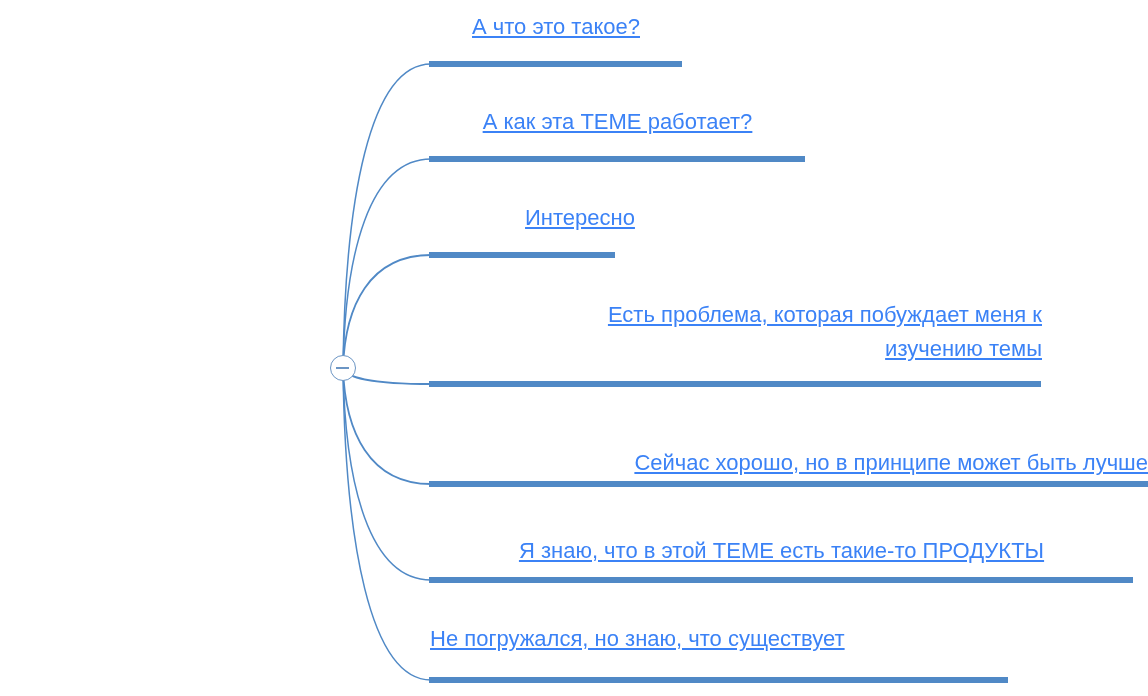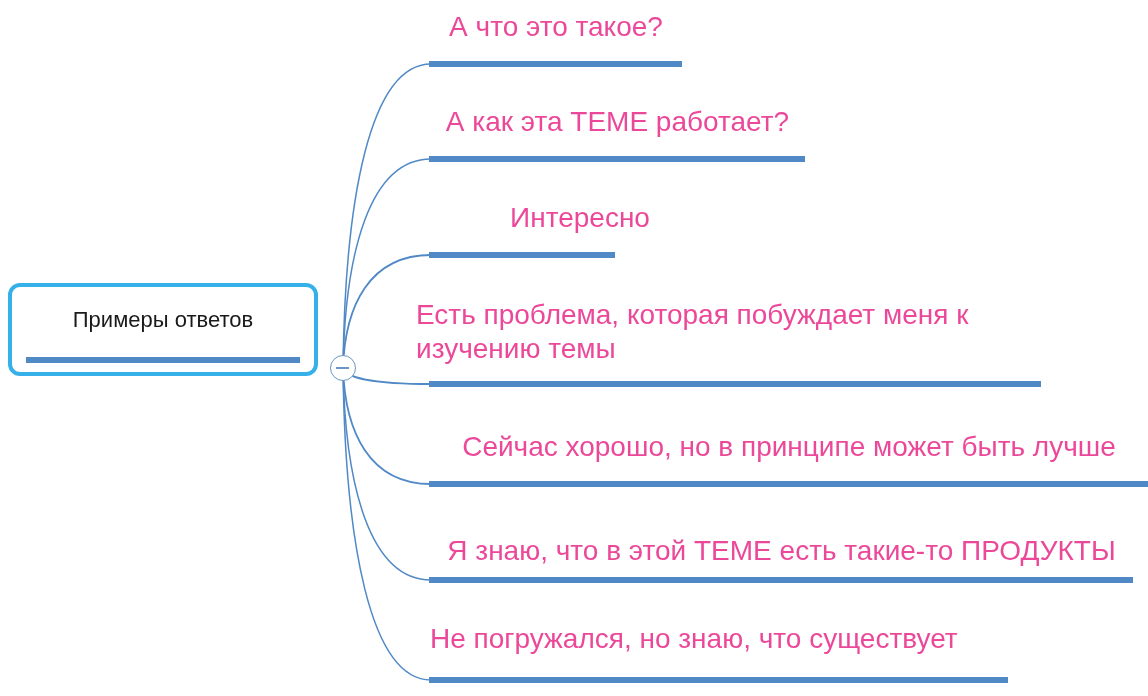--- a/index.html
+++ b/index.html
@@ -77,24 +77,25 @@
     height: 2px;
     background: #6b95c4;
   }
   
   .branch {
     position: absolute;
   }
   .branch-label {
     position: absolute;
     left: 0;
-    font-size: 28px;
+    font-size: 22px;
     line-height: 34px;
-    color: #ec4899;
+    color: #3b82f6;
     white-space: pre-line;
+    text-decoration: underline;
   }
   .branch-underline {
     position: absolute;
     height: 6px;
     background: #5089c6;
   }
 </style>
 </head>
 <body>
 
@@ -105,49 +106,45 @@
         <path d="M 343 368 C 345 200.79999999999998, 369.4 64, 431 64" stroke="#5089c6" stroke-width="1.5"></path>
         <path d="M 343 368 C 345 253.05, 369.4 159, 431 159" stroke="#5089c6" stroke-width="1.5"></path>
         <path d="M 343 368 C 345 305.85, 369.4 255, 431 255" stroke="#5089c6" stroke-width="1.8"></path>
         <path d="M 343 368 C 345 376.8, 369.4 384, 431 384" stroke="#5089c6" stroke-width="1.8"></path>
         <path d="M 343 368 C 345 431.8, 369.4 484, 431 484" stroke="#5089c6" stroke-width="1.8"></path>
         <path d="M 343 368 C 345 484.6, 369.4 580, 431 580" stroke="#5089c6" stroke-width="1.5"></path>
         <path d="M 343 368 C 345 539.6, 369.4 680, 431 680" stroke="#5089c6" stroke-width="1.5"></path>
       </g>
   </svg>
 
-  <div id="root-node">
-    <div class="root-label">Примеры ответов</div>
-    <div class="root-underline"></div>
-  </div>
 
   <div id="hub">
     <div class="minus"></div>
   </div>
 
   <div id="branch-layer">
       <div class="branch">
         <div class="branch-label" style="left: 430px; top: 10px; width: 252px; text-align: center;">А что это такое?</div>
         <div class="branch-underline" style="left: 429px; top: 61px; width: 253px; background: rgb(80, 137, 198);"></div>
       </div>
       <div class="branch">
         <div class="branch-label" style="left: 430px; top: 105px; width: 375px; text-align: center;">А как эта ТЕМЕ работает?</div>
         <div class="branch-underline" style="left: 429px; top: 156px; width: 376px; background: rgb(80, 137, 198);"></div>
       </div>
       <div class="branch">
         <div class="branch-label" style="left: 450px; top: 201px; width: 260px; text-align: center;">Интересно</div>
         <div class="branch-underline" style="left: 429px; top: 252px; width: 186px; background: rgb(80, 137, 198);"></div>
       </div>
       <div class="branch">
-        <div class="branch-label" style="left: 416px; top: 298px; width: 612px; text-align: left;">Есть проблема, которая побуждает меня к
+        <div class="branch-label" style="left: 430px; top: 298px; width: 612px; text-align: right;">Есть проблема, которая побуждает меня к
 изучению темы</div>
         <div class="branch-underline" style="left: 429px; top: 381px; width: 612px; background: rgb(80, 137, 198);"></div>
       </div>
       <div class="branch">
-        <div class="branch-label" style="left: 430px; top: 430px; width: 718px; text-align: center;">Сейчас хорошо, но в принципе может быть лучше</div>
+        <div class="branch-label" style="left: 430px; top: 446px; width: 718px; text-align: right;">Сейчас хорошо, но в принципе может быть лучше</div>
         <div class="branch-underline" style="left: 429px; top: 481px; width: 719px; background: rgb(80, 137, 198);"></div>
       </div>
       <div class="branch">
         <div class="branch-label" style="left: 430px; top: 526px; width: 703px; text-align: center; margin-top: 8px;">Я знаю, что в этой ТЕМЕ есть такие-то ПРОДУКТЫ</div>
         <div class="branch-underline" style="left: 429px; top: 577px; width: 704px; background: rgb(80, 137, 198);"></div>
       </div>
       <div class="branch">
         <div class="branch-label" style="left: 430px; top: 622px; width: 579px; ">Не погружался, но знаю, что существует</div>
         <div class="branch-underline" style="left: 429px; top: 677px; width: 579px; background: rgb(80, 137, 198);"></div>
       </div>

